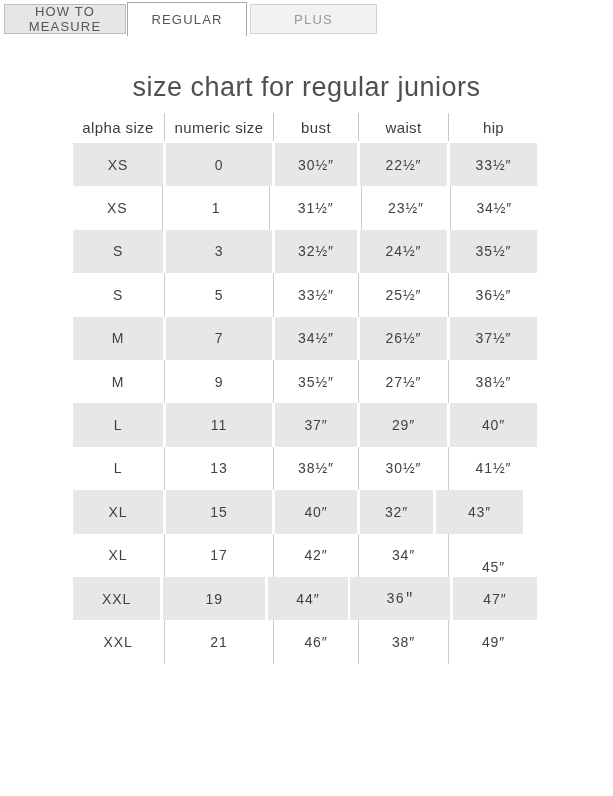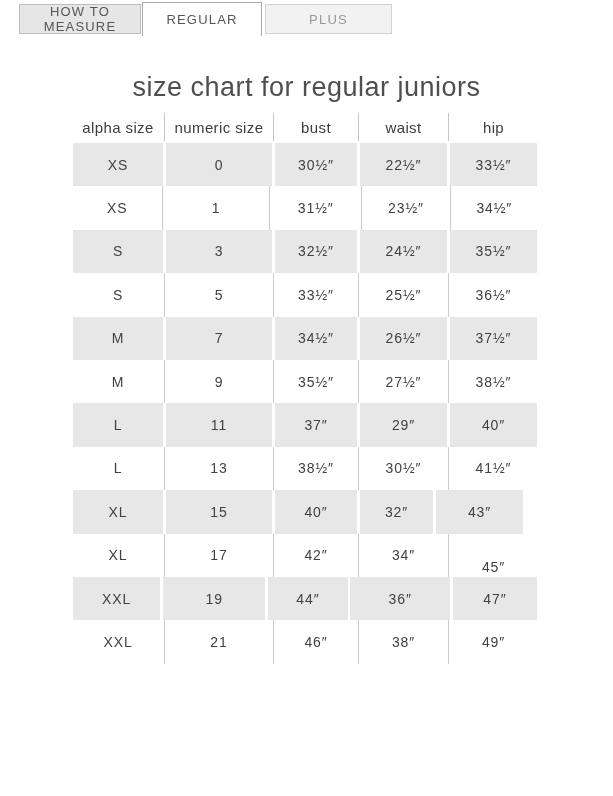--- a/index.html
+++ b/index.html
@@ -10,21 +10,21 @@
   }
   .page { position: relative; width: 613px; height: 796px; overflow: hidden; background: #ffffff; }
 
   
   .tabs { display: flex; align-items: flex-end; height: 36px; padding-left: 4px; }
   .tab {
     box-sizing: border-box;
     display: flex; align-items: center; justify-content: center;
     font-family: inherit;
     font-size: 13px; letter-spacing: 1.2px;
-    padding: 0; cursor: pointer; margin-left: 15px;
+    padding: 0; cursor: pointer;
   }
   .tab--htm {
     width: 122px; height: 30px; margin-bottom: 2px;
     background: #e6e6e6; border: 1px solid #bdbdbd; color: #55565a;
   }
   .tab--regular {
     width: 120px; height: 34px; margin-left: 1px;
     background: #ffffff; border: 1px solid #a8a8a8; border-bottom: none;
     color: #55565a;
   }
@@ -201,21 +201,21 @@
         <div class="sep"></div>
         <div class="cell" style="width: 87px; margin-top: 12px;">45″</div>
       </div>
       <div class="trow row row--gray">
         <div class="cell" style="width: 90px;">XXL</div>
         <div class="sep"></div>
         <div class="cell" style="width: 106px;">19</div>
         <div class="sep"></div>
         <div class="cell" style="width: 82px;">44″</div>
         <div class="sep"></div>
-        <div class="cell" style="width: 103px;">36″</div>
+        <div class="cell" style="width: 103px; font-family: Liberation Mono, monospace;">36″</div>
         <div class="sep"></div>
         <div class="cell" style="width: 87px;">47″</div>
       </div>
       <div class="trow row row--white">
         <div class="cell" style="width: 90px;">XXL</div>
         <div class="sep"></div>
         <div class="cell" style="width: 106px;">21</div>
         <div class="sep"></div>
         <div class="cell" style="width: 82px;">46″</div>
         <div class="sep"></div>

